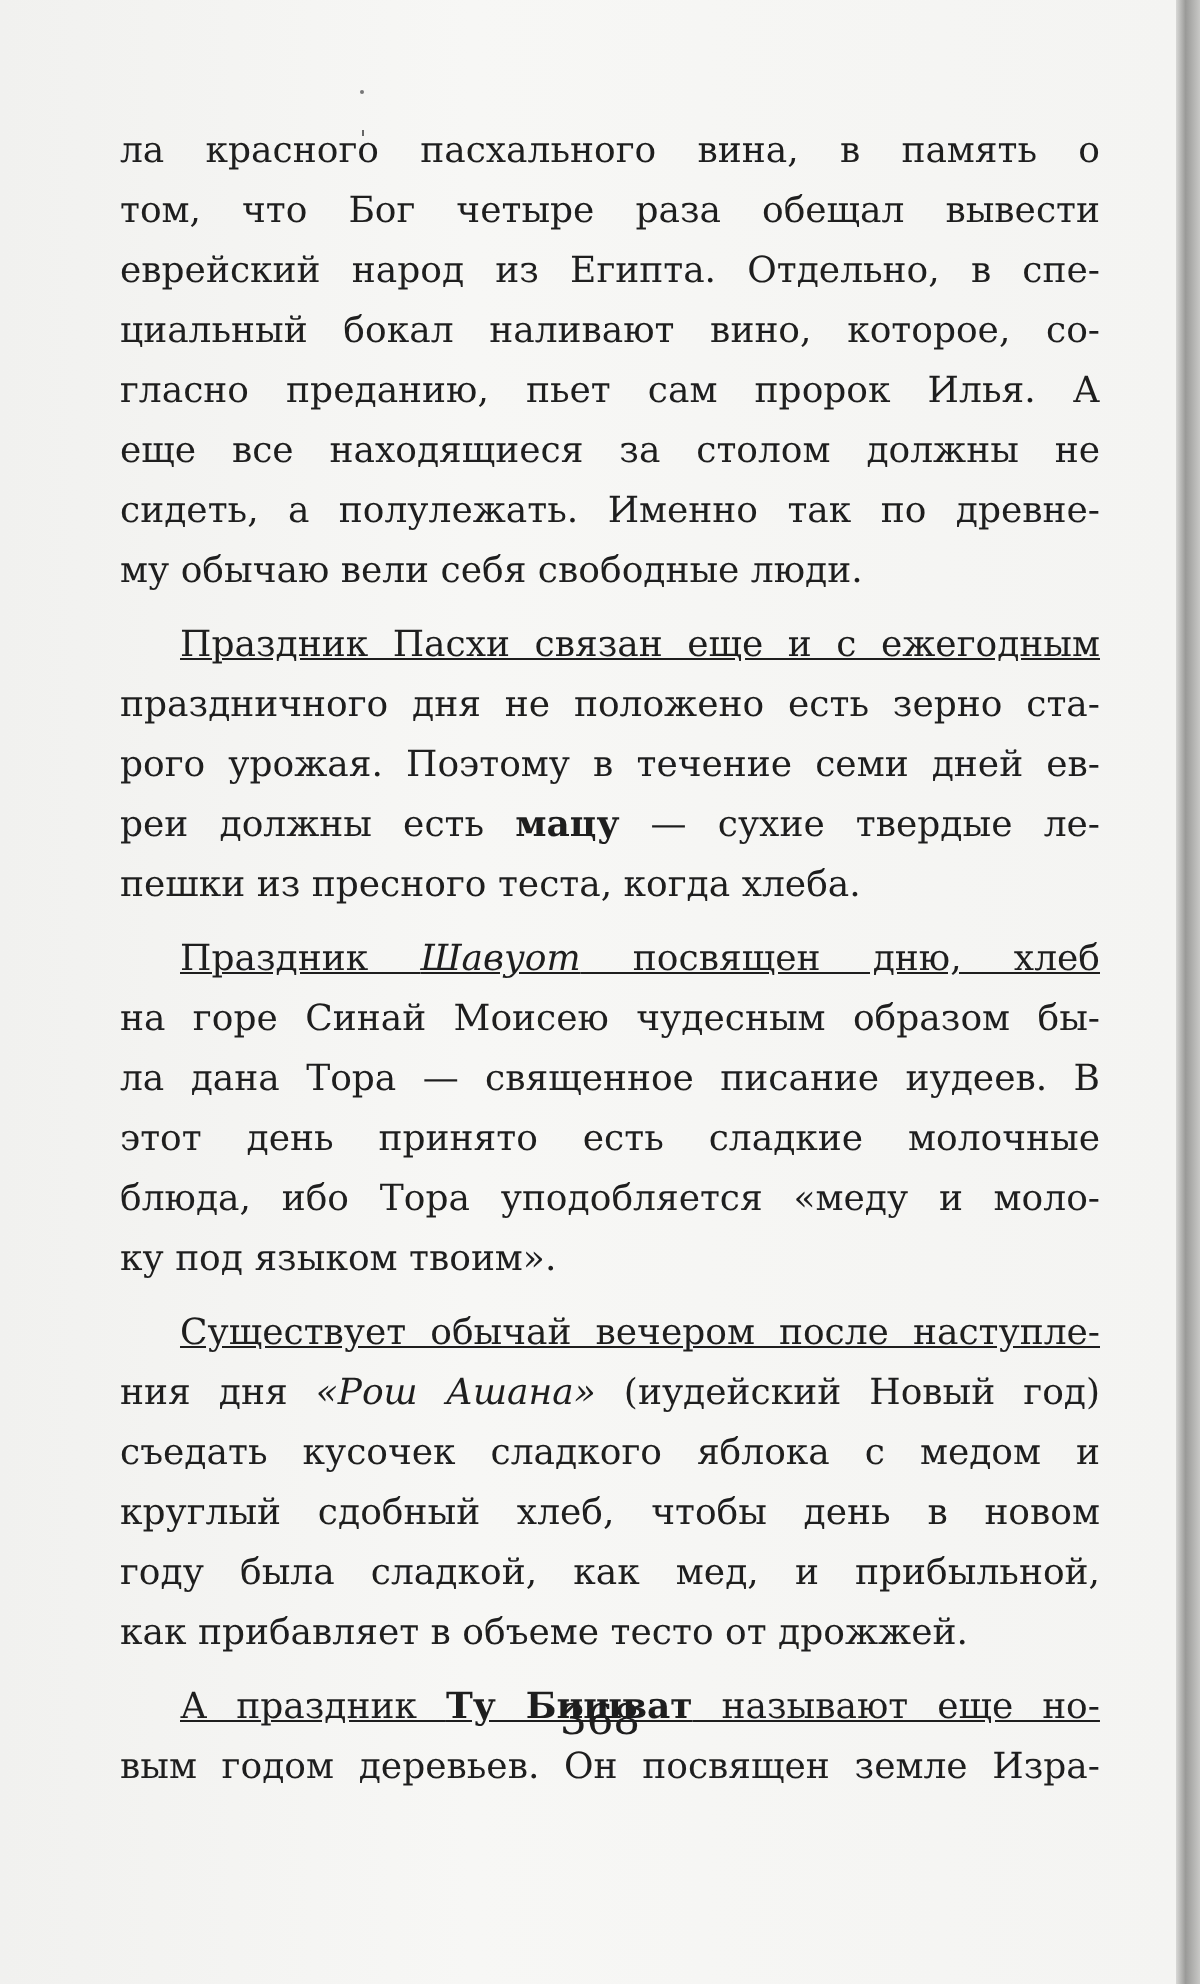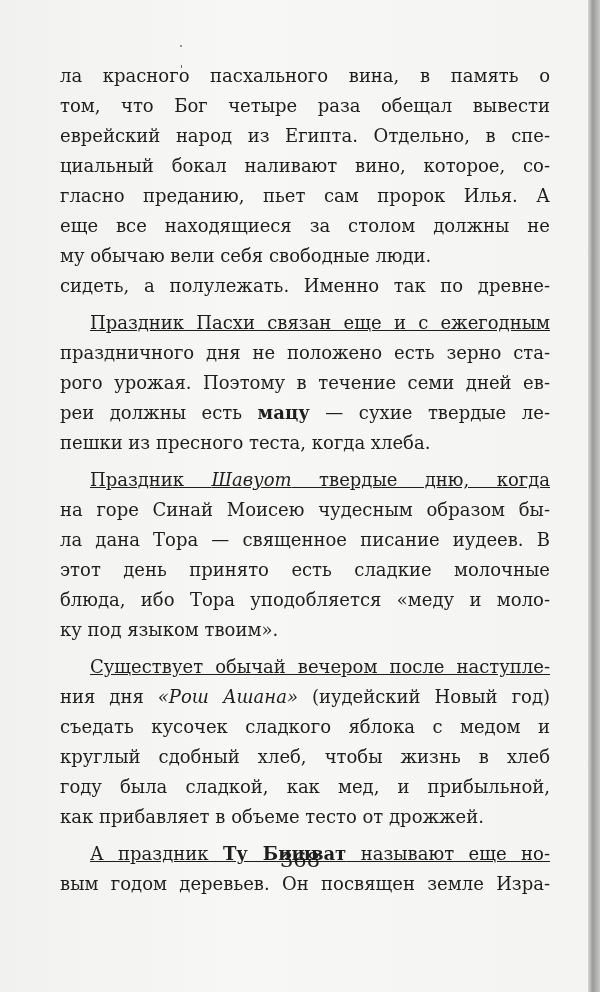--- a/index.html
+++ b/index.html
@@ -47,46 +47,46 @@
 
   <div class="text">
 
     <div>
       <span class="line">ла красного пасхального вина, в память о</span>
       <span class="line">том, что Бог четыре раза обещал вывести</span>
       <span class="line">еврейский народ из Египта. Отдельно, в спе-</span>
       <span class="line">циальный бокал наливают вино, которое, со-</span>
       <span class="line">гласно преданию, пьет сам пророк Илья. А</span>
       <span class="line">еще все находящиеся за столом должны не</span>
+      <span class="line">сидеть, а полулежать. Именно так по древне-</span>
       <span class="line last">му обычаю вели себя свободные люди.</span>
-      <span class="line">сидеть, а полулежать. Именно так по древне-</span>
     </div>
 
     <div class="gap">
       <span class="line indent">Праздник Пасхи связан еще и с ежегодным</span>
       <span class="line">праздничного дня не положено есть зерно ста-</span>
       <span class="line">рого урожая. Поэтому в течение семи дней ев-</span>
       <span class="line"><span>реи должны есть </span><b>мацу</b><span> — сухие твердые ле-</span></span>
       <span class="line last">пешки из пресного теста, когда хлеба.</span>
     </div>
 
     <div class="gap">
-      <span class="line indent"><span>Праздник </span><i>Шавуот</i><span> твердые дню, когда</span></span>
+      <span class="line indent"><span>Праздник </span><i>Шавуот</i><span> посвящен дню, хлеб</span></span>
       <span class="line">на горе Синай Моисею чудесным образом бы-</span>
       <span class="line">ла дана Тора — священное писание иудеев. В</span>
       <span class="line">этот день принято есть сладкие молочные</span>
       <span class="line">блюда, ибо Тора уподобляется «меду и моло-</span>
       <span class="line last">ку под языком твоим».</span>
     </div>
 
     <div class="gap">
       <span class="line indent">Существует обычай вечером после наступле-</span>
       <span class="line"><span>ния дня </span><i>«Рош Ашана»</i><span> (иудейский Новый год)</span></span>
       <span class="line">съедать кусочек сладкого яблока с медом и</span>
-      <span class="line">круглый сдобный хлеб, чтобы жизнь в хлеб</span>
+      <span class="line">круглый сдобный хлеб, чтобы день в новом</span>
       <span class="line">году была сладкой, как мед, и прибыльной,</span>
       <span class="line last">как прибавляет в объеме тесто от дрожжей.</span>
     </div>
 
     <div class="gap">
       <span class="line indent"><span>А праздник </span><b>Ту Бишват</b><span> называют еще но-</span></span>
       <span class="line">вым годом деревьев. Он посвящен земле Изра-</span>
     </div>
   </div>
 

